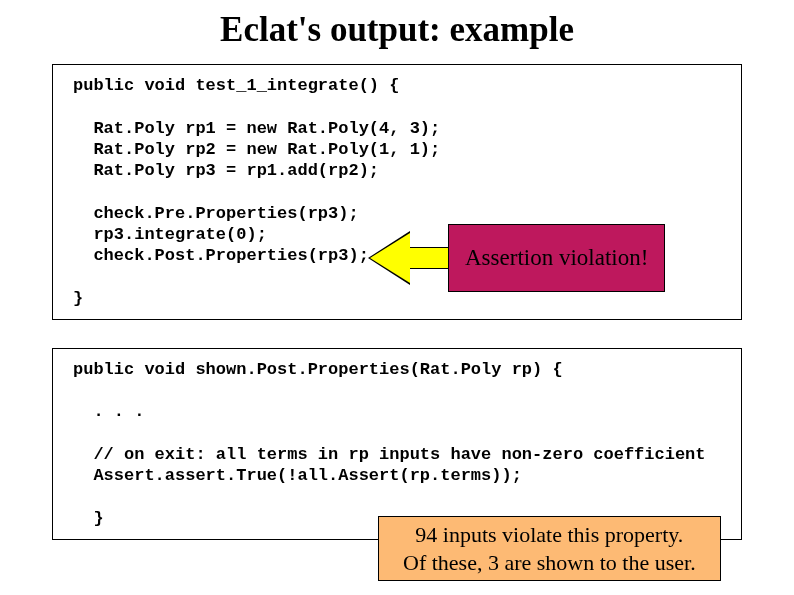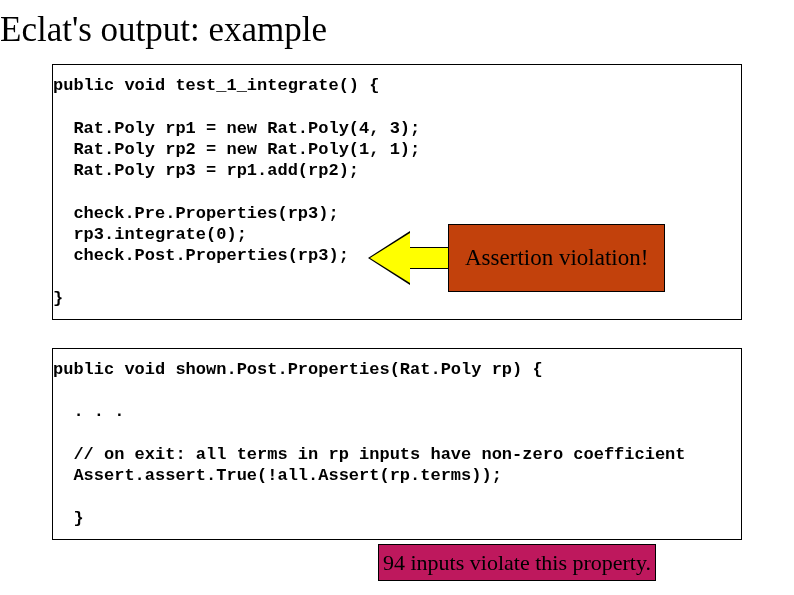--- a/index.html
+++ b/index.html
@@ -6,29 +6,30 @@
     margin: 0;
     padding: 0;
     width: 794px;
     height: 595px;
     background: #fff;
     font-family: "Times New Roman", Times, serif;
     position: relative;
     overflow: hidden;
   }
   .slide-title {
+    text-align: center;
     font-size: 35px;
     margin-top: 10px;
     margin-bottom: 14px;
-    font-weight: normal;
+    font-weight: bold;
   }
   .code-box {
     border: 1.5px solid #000;
     margin: 0 52px 18px 52px;
-    padding: 10px 12px 10px 0;
+    padding: 10px 12px 10px 20px;
     position: relative;
   }
   .code-box.first {
     margin-bottom: 28px;
   }
   pre.code {
     font-family: "Courier New", Courier, monospace;
     font-weight: bold;
     font-size: 17px;
     line-height: 1.25;
@@ -83,36 +84,36 @@
     position: absolute;
     width: 0;
     height: 0;
     border-top: 27px solid transparent;
     border-bottom: 27px solid transparent;
     border-right: 42px solid #000;
     left: -2px;
     z-index: 0;
   }
   .callout-box {
-    background: #c2410c;
+    background: #be185d;
     border: 1.5px solid #000;
     font-family: "Times New Roman", Times, serif;
     font-size: 23px;
     padding: 20px 16px;
   }
   
   .callout2 {
     position: absolute;
     bottom: 14px;
     left: 378px;
-    background: #be185d;
+    background: #fdba74;
     border: 1.5px solid #000;
     font-family: "Times New Roman", Times, serif;
     font-size: 22px;
-    padding: 4px 4px;
+    padding: 4px 24px;
     text-align: center;
     line-height: 1.25;
   }
 </style>
 </head>
 <body>
 
 <h1 class="slide-title">Eclat's output: example</h1>
 
 <div class="code-box first">
@@ -144,13 +145,14 @@
 <span>  . . .</span>
 <span></span>
 <span>  // on exit: all terms in rp inputs have non-zero coefficient</span>
 <span>  Assert.assert.True(!all.Assert(rp.terms));</span>
 <span></span>
 <span>  }</span></pre>
 </div>
 
 <div class="callout2">
   <div>94 inputs violate this property.</div>
+  <div>Of these, 3 are shown to the user.</div>
 </div>
 
 </body></html>

